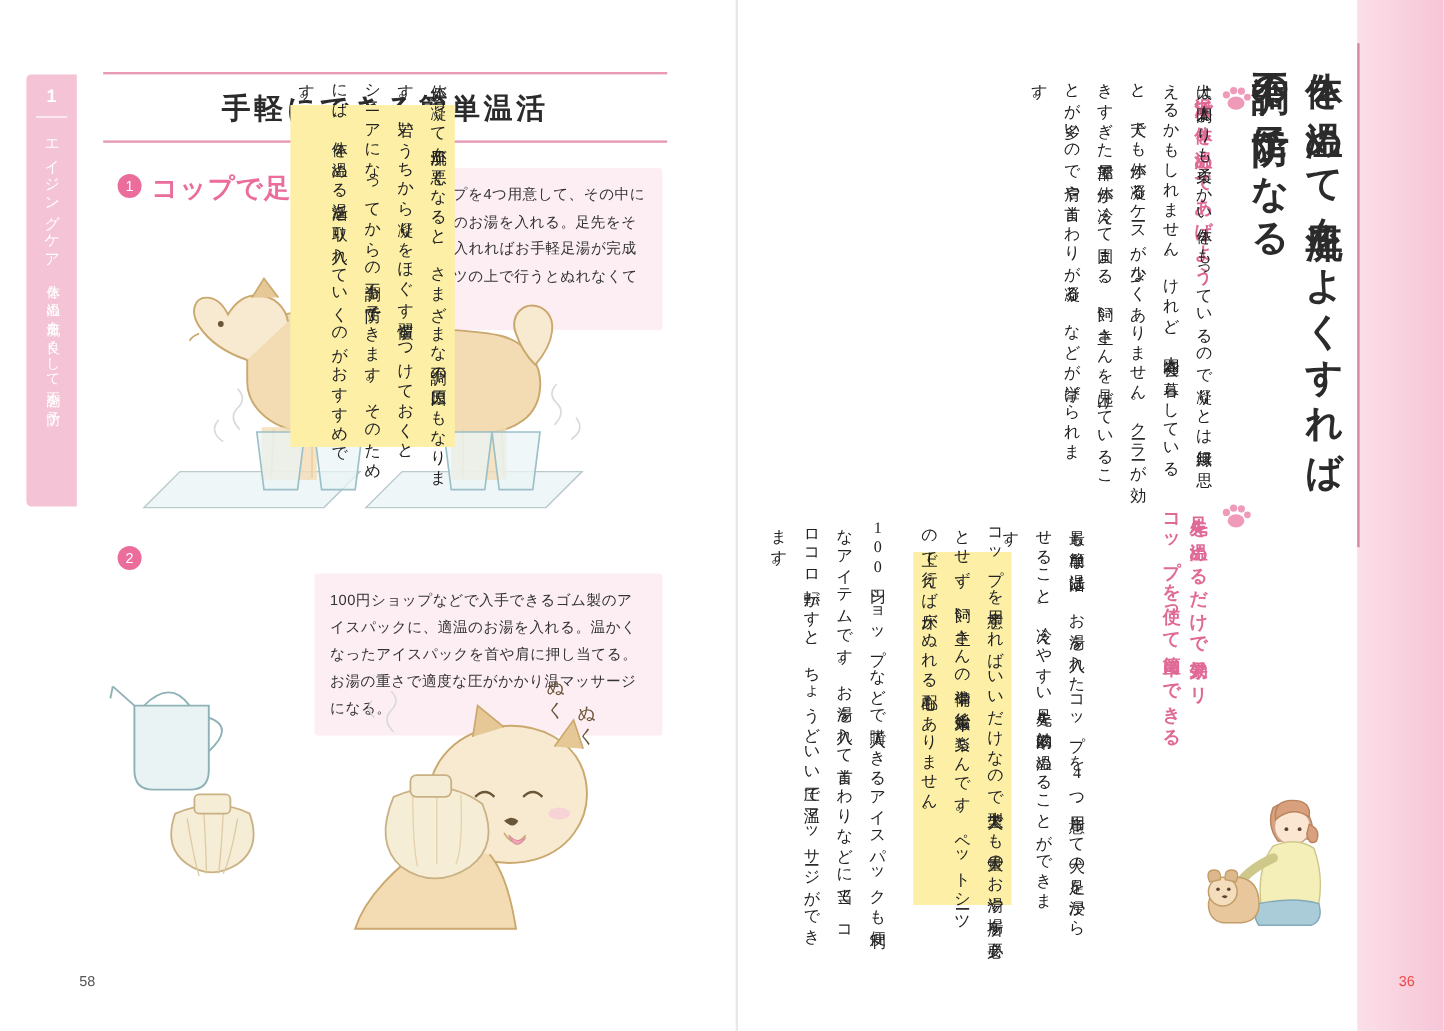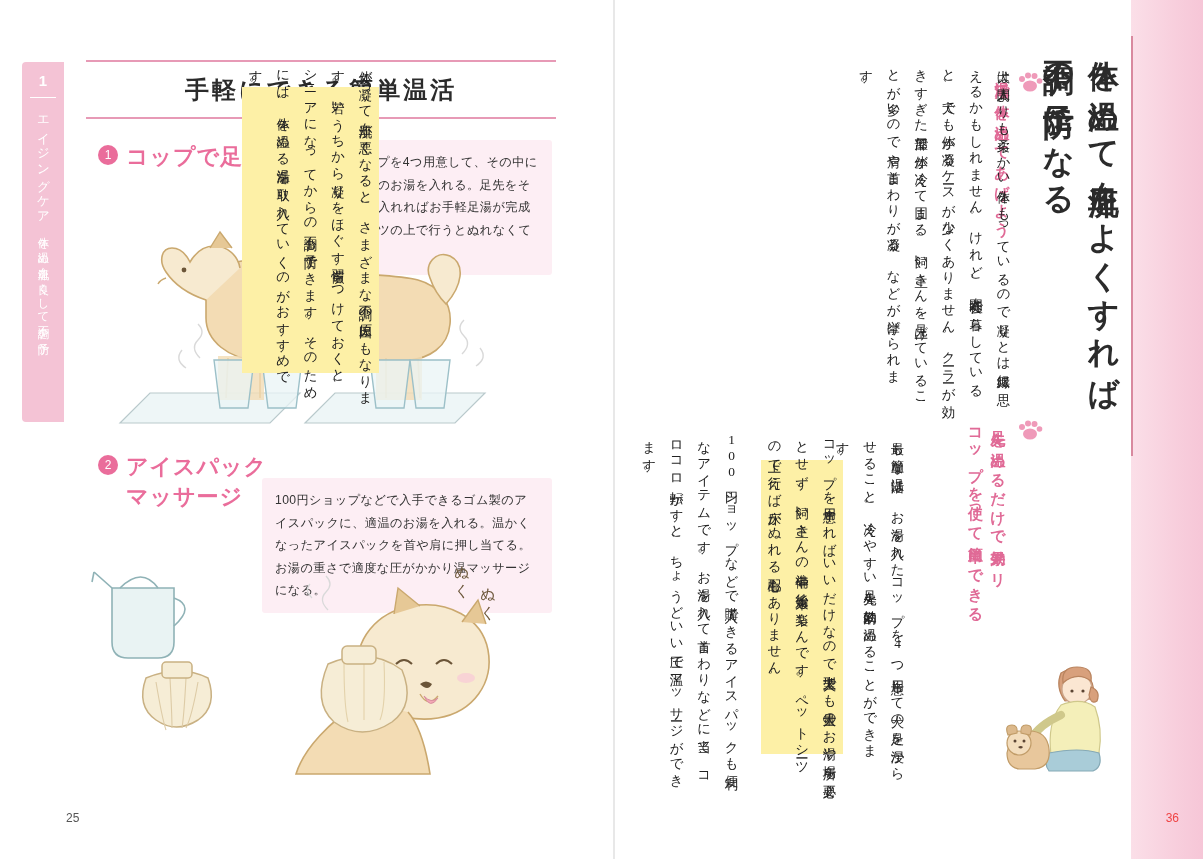--- a/index.html
+++ b/index.html
@@ -170,22 +170,20 @@
     <g stroke="#d9d9d9" stroke-width="1.4" fill="none">
       <path d="M90,150 q-10,-10 -2,-18 q8,-8 0,-16"></path>
       <path d="M76,160 q-12,-8 -4,-18"></path>
       <path d="M352,146 q10,-10 2,-18 q-8,-8 0,-16"></path>
       <path d="M366,158 q12,-8 4,-18"></path>
     </g>
   </svg>
 
   <div class="step" style="left:98px; top:452px;">
     <div class="step-badge">2</div>
-    <div class="step-title" style="white-space:pre-line;">アイスパック
-マッサージ</div>
   </div>
   <div class="callout" style="left:262px; top:478px; width:290px;">100円ショップなどで入手できるゴム製のアイスパックに、適温のお湯を入れる。温かくなったアイスパックを首や肩に押し当てる。お湯の重さで適度な圧がかかり温マッサージになる。</div>
 
   <svg class="illus" style="left:90px; top:552px;" width="470" height="230" viewBox="0 0 470 230">
 
     <path d="M22,36 l0,54 q0,16 16,16 l30,0 q16,0 16,-16 l0,-54 z" fill="#e9f3f3" stroke="#8fb2b6" stroke-width="1.6"></path>
     <path d="M22,36 l-18,-16" stroke="#8fb2b6" stroke-width="1.6" fill="none"></path>
     <path d="M4,20 l-2,10" stroke="#8fb2b6" stroke-width="1.6" fill="none"></path>
     <path d="M84,46 q22,8 0,28" stroke="#8fb2b6" stroke-width="1.6" fill="none"></path>
     <path d="M30,36 q22,-22 38,0" stroke="#8fb2b6" stroke-width="1.6" fill="none"></path>
@@ -226,21 +224,21 @@
       <path d="M254,110 q0,44 4,60"></path>
         <path d="M274,104 q0,48 0,64"></path>
         <path d="M294,110 q2,44 -4,58"></path>
     </g>
     <rect x="252" y="94" width="34" height="18" rx="5" fill="#f6edd6" stroke="#c9b183" stroke-width="1.5"></rect>
   </svg>
 
   <div class="vtext" style="position:absolute; left:452px; top:556px; font-size:15px; color:#6b5538; font-family:'Liberation Sans',sans-serif;">ぬく</div>
   <div class="vtext" style="position:absolute; left:478px; top:578px; font-size:15px; color:#6b5538; font-family:'Liberation Sans',sans-serif;">ぬく</div>
 
-  <div class="page-num page-num-left">25</div>
+  <div class="page-num page-num-left">58</div>
 
   <div class="title-rule"></div>
 
   <div class="title-box">
     <div class="vtext">不調の予防になる</div>
     <div class="vtext">体を温めて血流をよくすれば</div>
   </div>
 
   <div class="sect-head" style="right:160px; top:70px;">
     <div class="vtext">温活で体を温めてあげよう</div>

